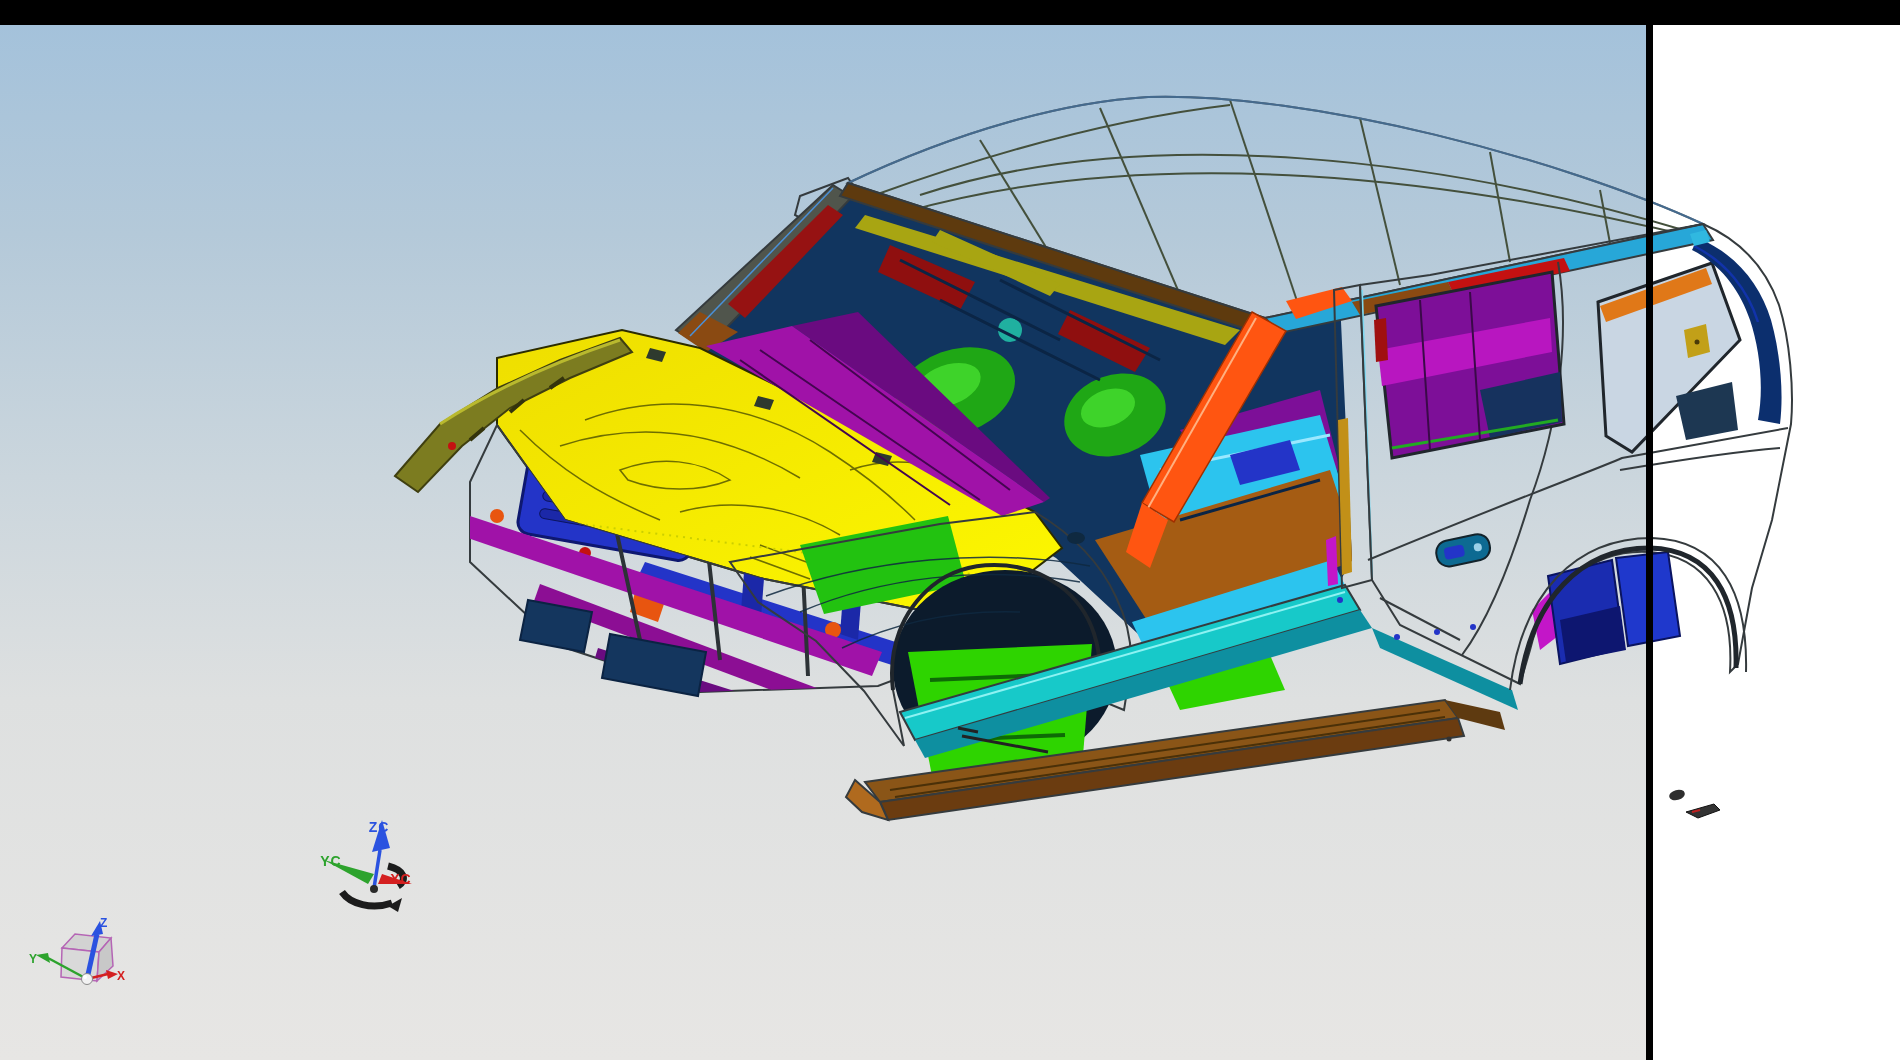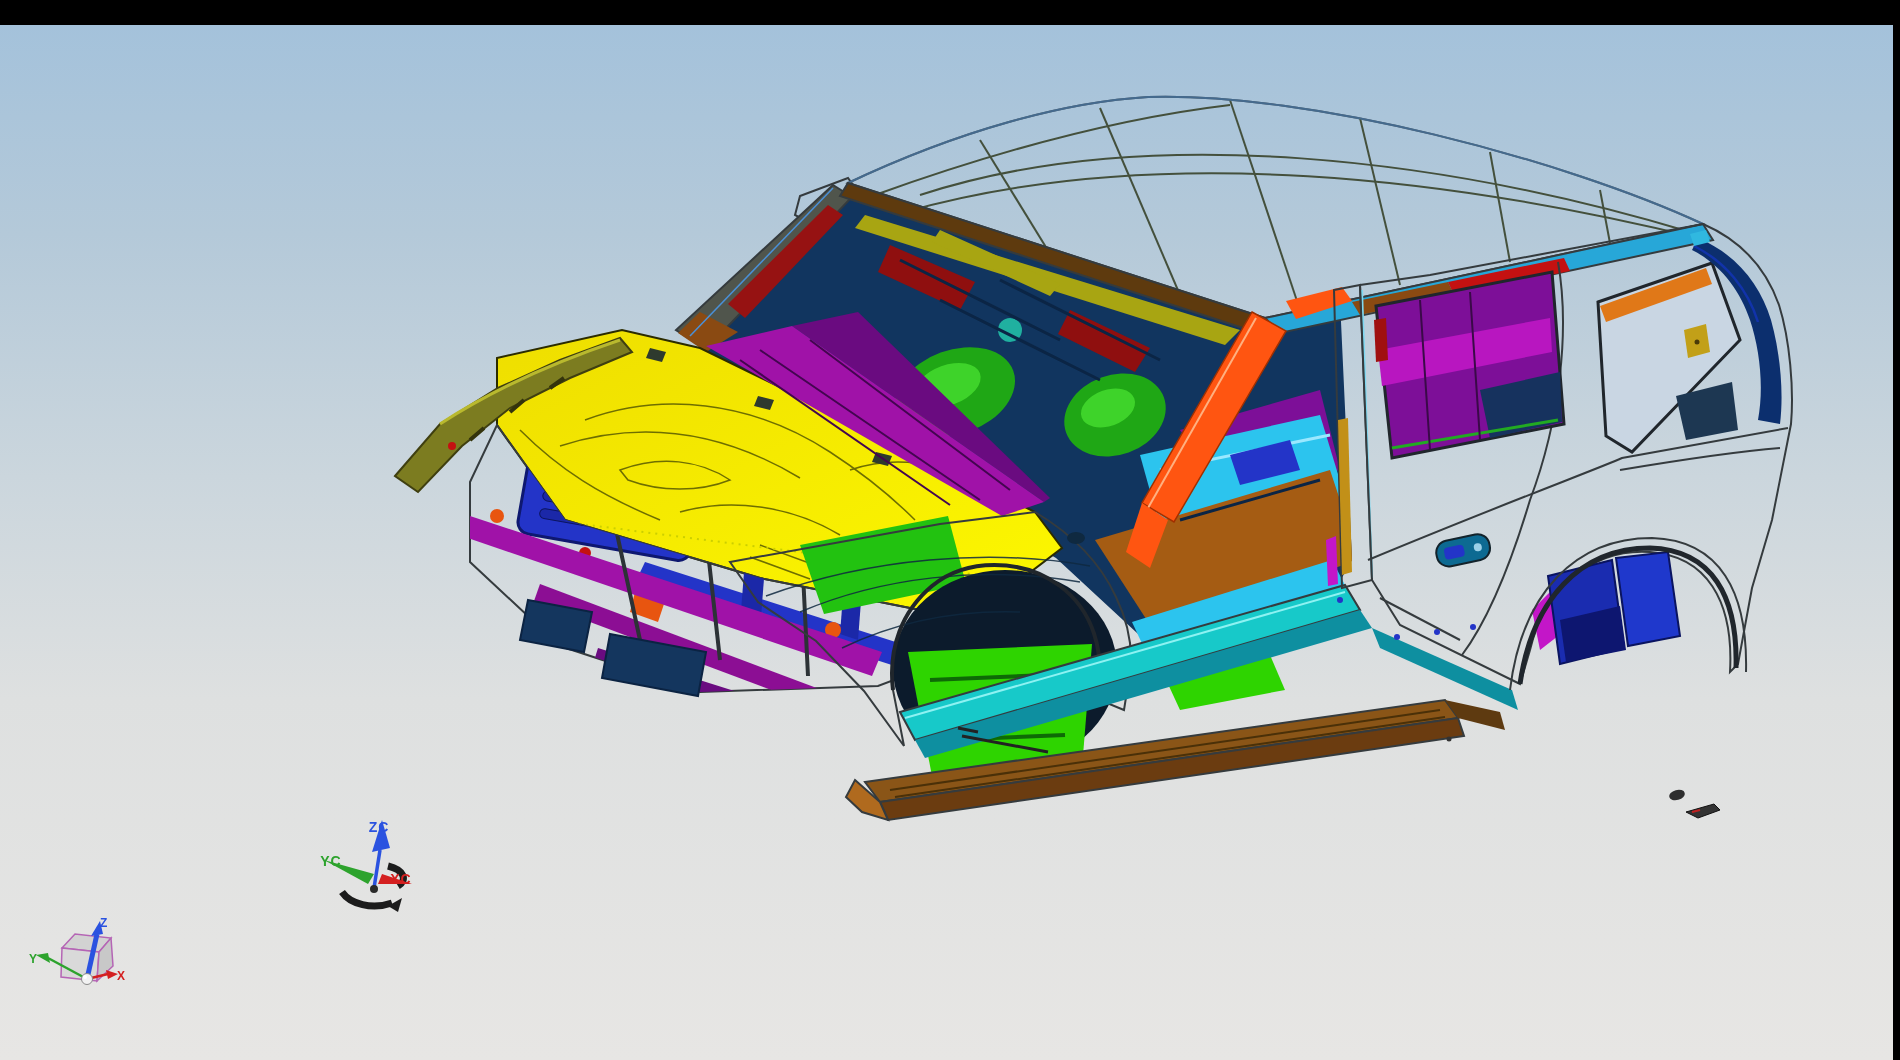--- a/index.html
+++ b/index.html
@@ -1,17 +1,17 @@
 <!DOCTYPE html>
 <html style="--bar: #000000; --line_dark: #353b3e; --roof_a: #123e6e; --roof_b: #1f5f9c; --roof_line: #44503c; --header_brown: #5e3a0e; --drip_cyan: #27a7d8; --body_a: #1586b5; --body_b: #2aa6d2; --hood_a: #eede00; --hood_b: #fdf800; --hood_line: #6e6e00; --fender_a: #133d6b; --fender_b: #1b5088; --rail_olive: #7c7c20; --rail_khaki: #b9b92e; --apillar_orange: #ff5511; --bpillar_gold: #c29018; --interior_navy: #11355f; --seat_green: #1fa715; --seat_green_hi: #3ed32a; --floor_cyan: #2cc4ee; --floor_copper: #a55c13; --floor_green: #2ed400; --frame_blue: #2334c8; --frame_blue_dark: #0e1870; --frame_magenta: #a012a8; --deep_purple: #6a0b80; --trim_purple: #7d0f98; --trim_magenta: #c316c8; --red: #c41111; --dark_red: #8f0f0f; --rocker_teal: #17c9c9; --rocker_dark: #0e8fa0; --board_top: #8a5517; --board_front: #6b3c10; --board_cap: #b06a1e; --arch_blue: #1a2cb0; --arch_blue2: #1f38cc; --arch_dark: #0d1670; --window_bg: #c9d6e3; --garnish_orange: #e07818; --gold: #c2a018; --dpillar_navy: #0c2f6e; --olive_strip: #a8a512; --cowl_gray: #50554c; --axis_red: #d42020; --axis_green: #2da32d; --axis_blue: #2a52e0; --cube_face: #d9d9d9; --cube_edge: #b565b5; --handle_dark: #1c1c1c; --artifact: #2e2e2e;"><head>
 <meta charset="utf-8">
 <style>
   html,body{margin:0;padding:0;width:1900px;height:1060px;overflow:hidden;
     font-family:"Liberation Sans",sans-serif;}
-  .viewport{position:relative;width:1900px;height:1060px;
+  .viewport{position:relative;width:1653px;height:1060px;
     background:linear-gradient(180deg,#a2c1db 0%,#b4c9d9 22%,#cbd6dd 45%,#dee0e0 66%,#e7e6e4 100%);}
   .top-bar{position:absolute;left:0;top:0;width:1900px;height:25px;background:var(--bar,#000);}
   .right-bar{position:absolute;right:0;top:0;width:7px;height:1060px;background:var(--bar,#000);}
   svg.scene{position:absolute;left:0;top:0;}
   .ln{stroke:var(--line_dark);stroke-width:2;fill:none;}
   .axis-label{font-size:14px;font-weight:bold;letter-spacing:1px;}
   .csys-label{font-size:12px;font-weight:bold;}
 </style>
 </head>
 <body>

